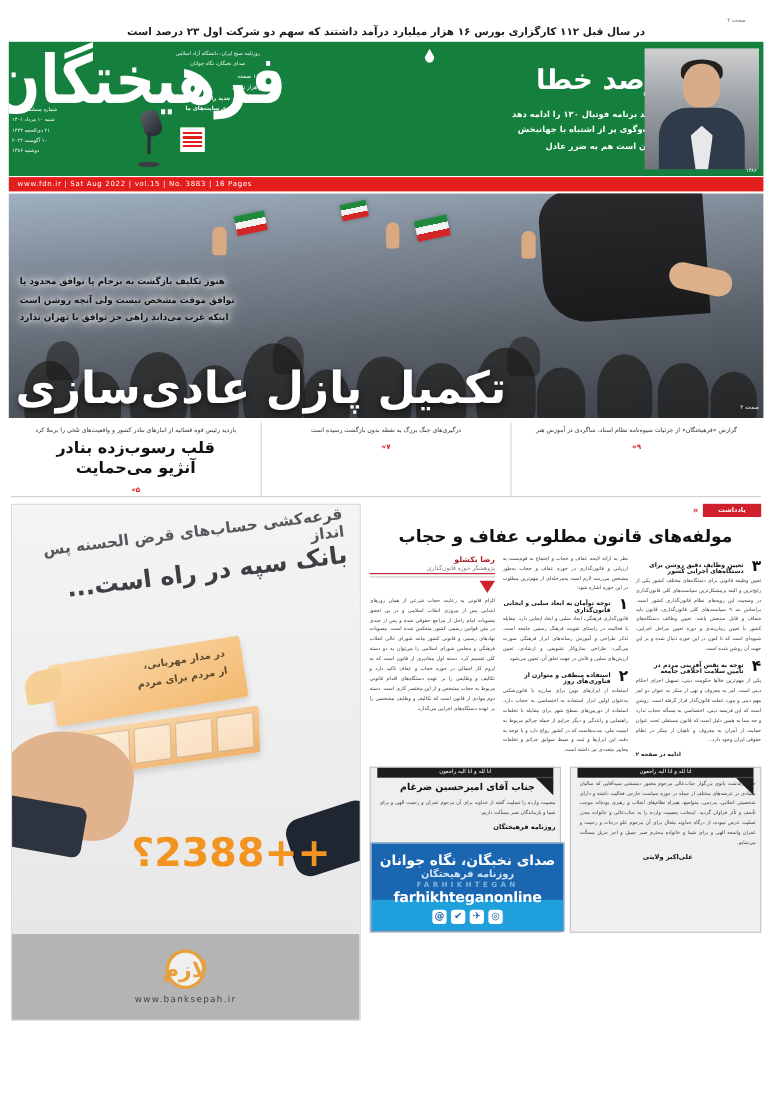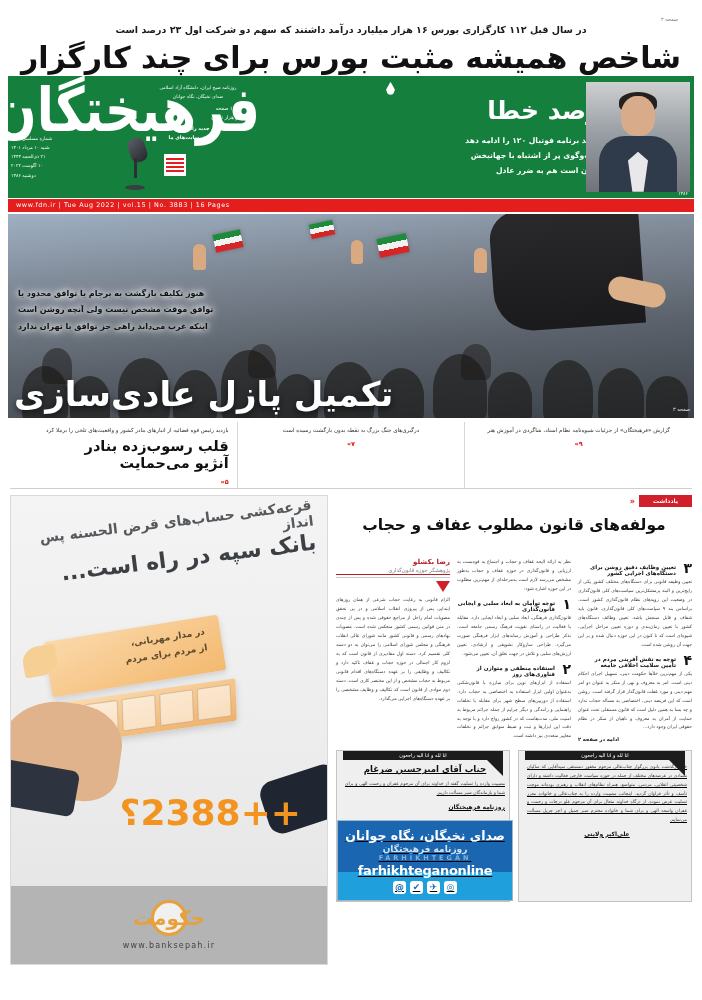--- a/index.html
+++ b/index.html
@@ -263,21 +263,21 @@
     width: 238px;
     text-align: left;
     font-size: 8px;
     line-height: 2.05;
     color: #111;
     font-weight: 700;
     text-shadow: 0 0 5px #fff, 0 0 9px #fff, 0 0 14px #fff;
   }
   .hero-head {
     position: absolute; left: 6px; bottom: 4px;
-    font-size: 34px;
+    font-size: 40px;
     font-weight: 900;
     color: #fff;
     letter-spacing: -1.4px;
     text-shadow: 0 2px 7px rgba(0,0,0,.65);
     white-space: nowrap;
     text-align: right;
   }
   .hero-pagenum {
     position: absolute; right: 4px; bottom: 6px;
     font-size: 5px; color: #fff; opacity:.9;
@@ -290,21 +290,21 @@
     border-bottom: 1px solid #cfcfcf;
   }
   .teaser {
     flex: 1 1 0;
     padding: 4px 8px 2px 8px;
     text-align: center;
     position: relative;
   }
   .teaser + .teaser { border-left: 1px solid #d6d6d6; }
   .teaser:first-child { border-left: none; }
-  .teasers .teaser:nth-child(1){ order:3;text-align:right; }
+  .teasers .teaser:nth-child(1){ order:3; }
   .teasers .teaser:nth-child(2){ order:2; border-left:1px solid #d6d6d6;}
   .teasers .teaser:nth-child(3){ order:1; border-left:1px solid #d6d6d6;}
   .t-kicker { font-size: 5.6px; color: #333; line-height: 1.6; margin-bottom: 3px; }
   .t-head {
     font-size: 14.5px; font-weight: 900; color: #111;
     line-height: 1.22; letter-spacing: -.6px;
   }
   .t-page {
     margin-top: 5px;
     font-size: 6.5px; color: #e41d1d; font-weight: 700;
@@ -412,21 +412,21 @@
     padding: 2px 14px 3px 14px;
   }
   .badge-arrow { color: #d0202c; font-size: 8px; font-weight: 900; }
 
   .art-title {
     text-align: center;
     font-size: 15.5px; font-weight: 900; color: #111;
     margin: 9px 0 8px 0; letter-spacing: -.5px;
   }
   .art-body { display: flex; gap: 7px; }
-  .art-col { flex: 1 1 0; margin-top: 16px; }
+  .art-col { flex: 1 1 0; }
   .byline {
     text-align: right; border-bottom: 1px solid #c9c9c9; padding-bottom: 2px; margin-bottom: 3px;
   }
   .byline .nm { font-size: 7px; font-weight: 800; color: #b32028; display:block; }
   .byline .rl { font-size: 5.4px; color: #7a7a7a; display:block; margin-top:1px;
     border-bottom: 1.5px solid #b32028; padding-bottom:1px; }
   .redtri {
     width: 0; height: 0;
     border-left: 7px solid transparent; border-right: 7px solid transparent;
     border-top: 11px solid #d0202c;
@@ -446,21 +446,20 @@
 
   
   .obits { display: flex; gap: 8px; margin-top: 8px; }
   .obit {
     flex: 1 1 0;
     background: #efefef;
     border: 1px solid #c4c4c4;
     position: relative;
     padding: 12px 4px 8px 8px;
     min-height: 130px;
-    text-decoration: underline;
   }
   .obit-strip {
     position: absolute; left: 6px; right: 6px; top: 0; height: 9px;
     background: #1d1d1d; color: #fff;
     font-size: 5px; text-align: center; line-height: 9px;
   }
   .obit-corner {
     position: absolute; right: 6px; top: 9px;
     width: 0; height: 0;
     border-top: 16px solid #1d1d1d;
@@ -497,21 +496,20 @@
   }
 </style>
 </head>
 <body>
 
 <div class="page">
 
   <div class="topstrip">
     <div class="pagenum-tiny">صفحه ۴</div>
     <div class="kicker">در سال قبل ۱۱۲ کارگزاری بورس ۱۶ هزار میلیارد درآمد داشتند که سهم دو شرکت اول ۲۳ درصد است</div>
-    <div class="superhead">شاخص همیشه مثبت بورس برای چند کارگزار</div>
   </div>
 
   <div class="masthead">
 
     <div class="mh-logo">
       <div class="logo-word">فرهیختگان</div>
       <div class="logo-slogan">
         <span>روزنامه صبح ایران، دانشگاه آزاد اسلامی</span><br>
         <span>صدای نخبگان، نگاه جوانان</span>
       </div>
@@ -549,21 +547,21 @@
       <div class="red-big">۱۲۰ درصد خطا</div>
       <div class="red-deck">
         <span>فردوسی‌پور نمی‌خواهد برنامه فوتبال ۱۲۰ را ادامه دهد</span><br>
         <span>تصمیمی در ادامه گفت‌وگوی پر از اشتباه با جهانبخش</span><br>
         <span>که هم به ضرر تلویزیون است هم به ضرر عادل</span>
       </div>
       <div class="mh-pagenum">۱۳۸۶</div>
     </div>
   </div>
 
-  <div class="infobar">www.fdn.ir  |  Tue  Aug  2022  |  vol.15  |  No. 3883  |  16 Pages</div>
+  <div class="infobar">www.fdn.ir  |  Sat  Aug  2022  |  vol.15  |  No. 3883  |  16 Pages</div>
 
   <div class="hero">
     <div class="crowd">
       <i style="left:2%;width:46px;height:58px"></i>
       <i style="left:9%;width:40px;height:48px"></i>
       <i style="left:16%;width:52px;height:66px"></i>
       <i style="left:24%;width:44px;height:54px"></i>
       <i style="left:31%;width:56px;height:74px"></i>
       <i style="left:39%;width:42px;height:50px"></i>
       <i style="left:46%;width:50px;height:62px"></i>
@@ -635,21 +633,21 @@
         <span></span>
         <span></span>
         <span></span>
         <span></span>
       </div>
       <div class="ad-hand"></div>
       <div class="ad-cuff"></div>
       <div class="ad-sleeve"></div>
       <div class="ad-number">++2388؟</div>
       <div class="ad-footer">
-        <div class="ad-logo">حکومت</div>
+        <div class="ad-logo">لازم</div>
         <div class="ad-url">www.banksepah.ir</div>
       </div>
     </div>
 
     <div class="col-text">
 
       <div class="badge-row">
         <span class="badge">یادداشت</span>
         <span class="badge-arrow">«</span>
       </div>

